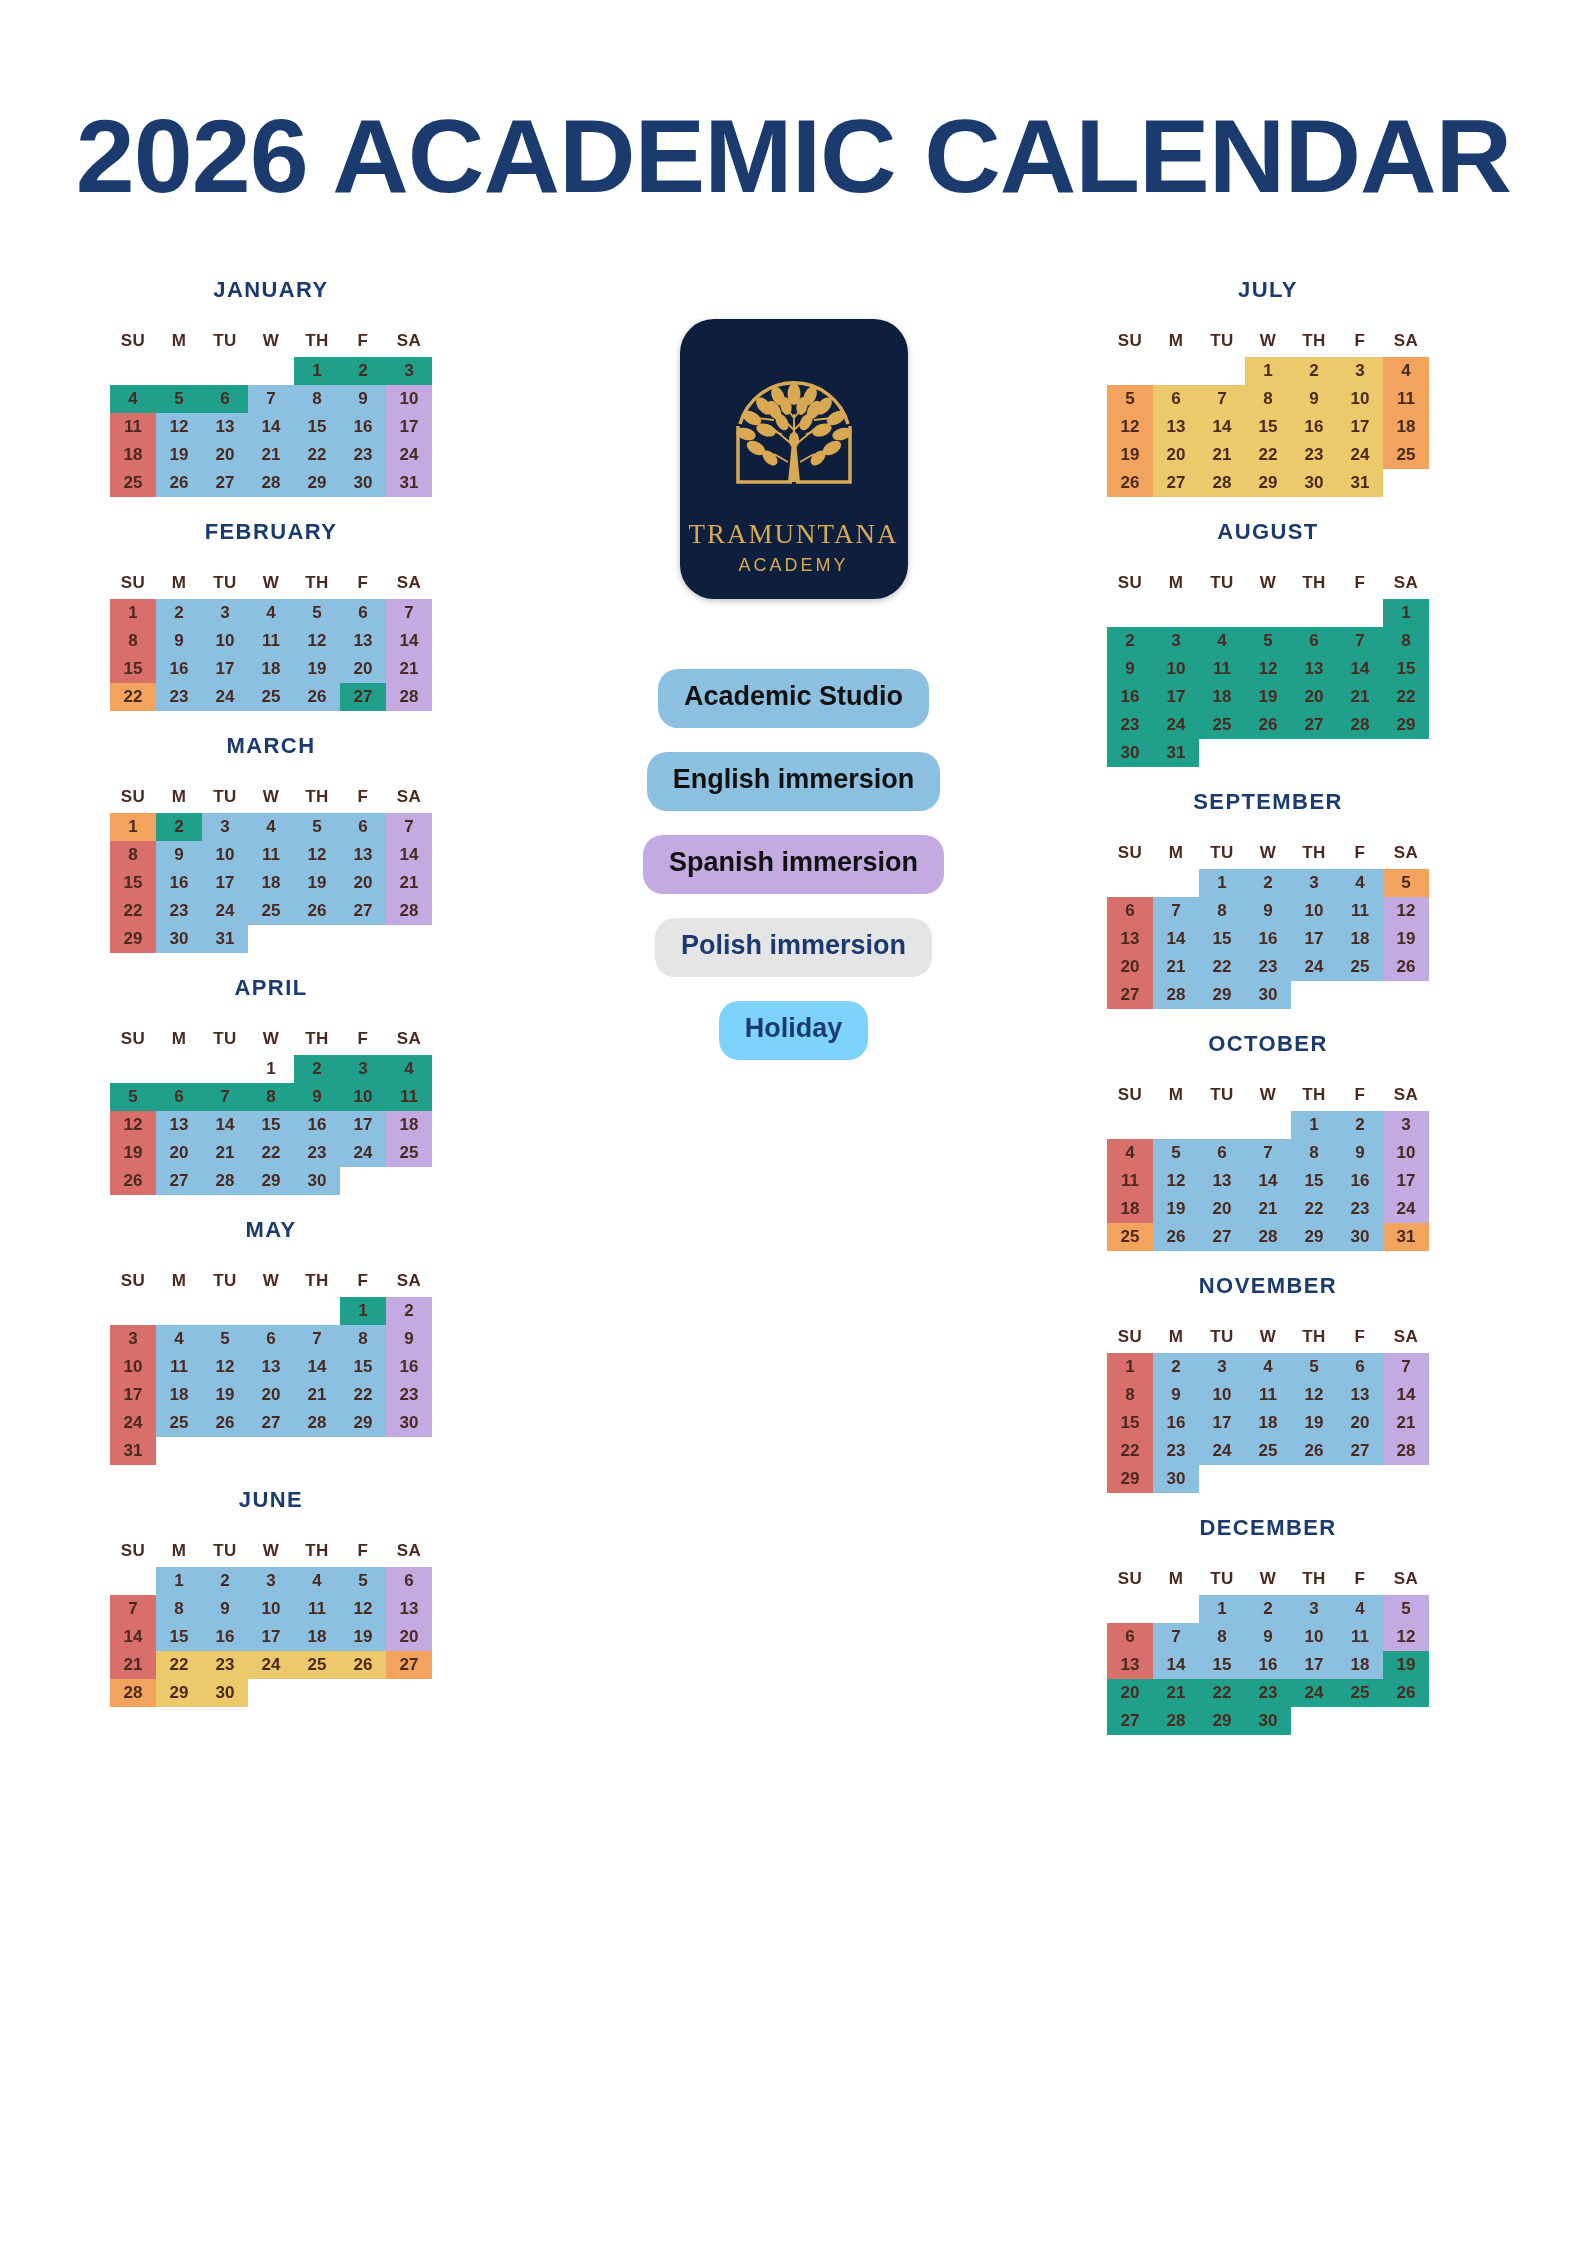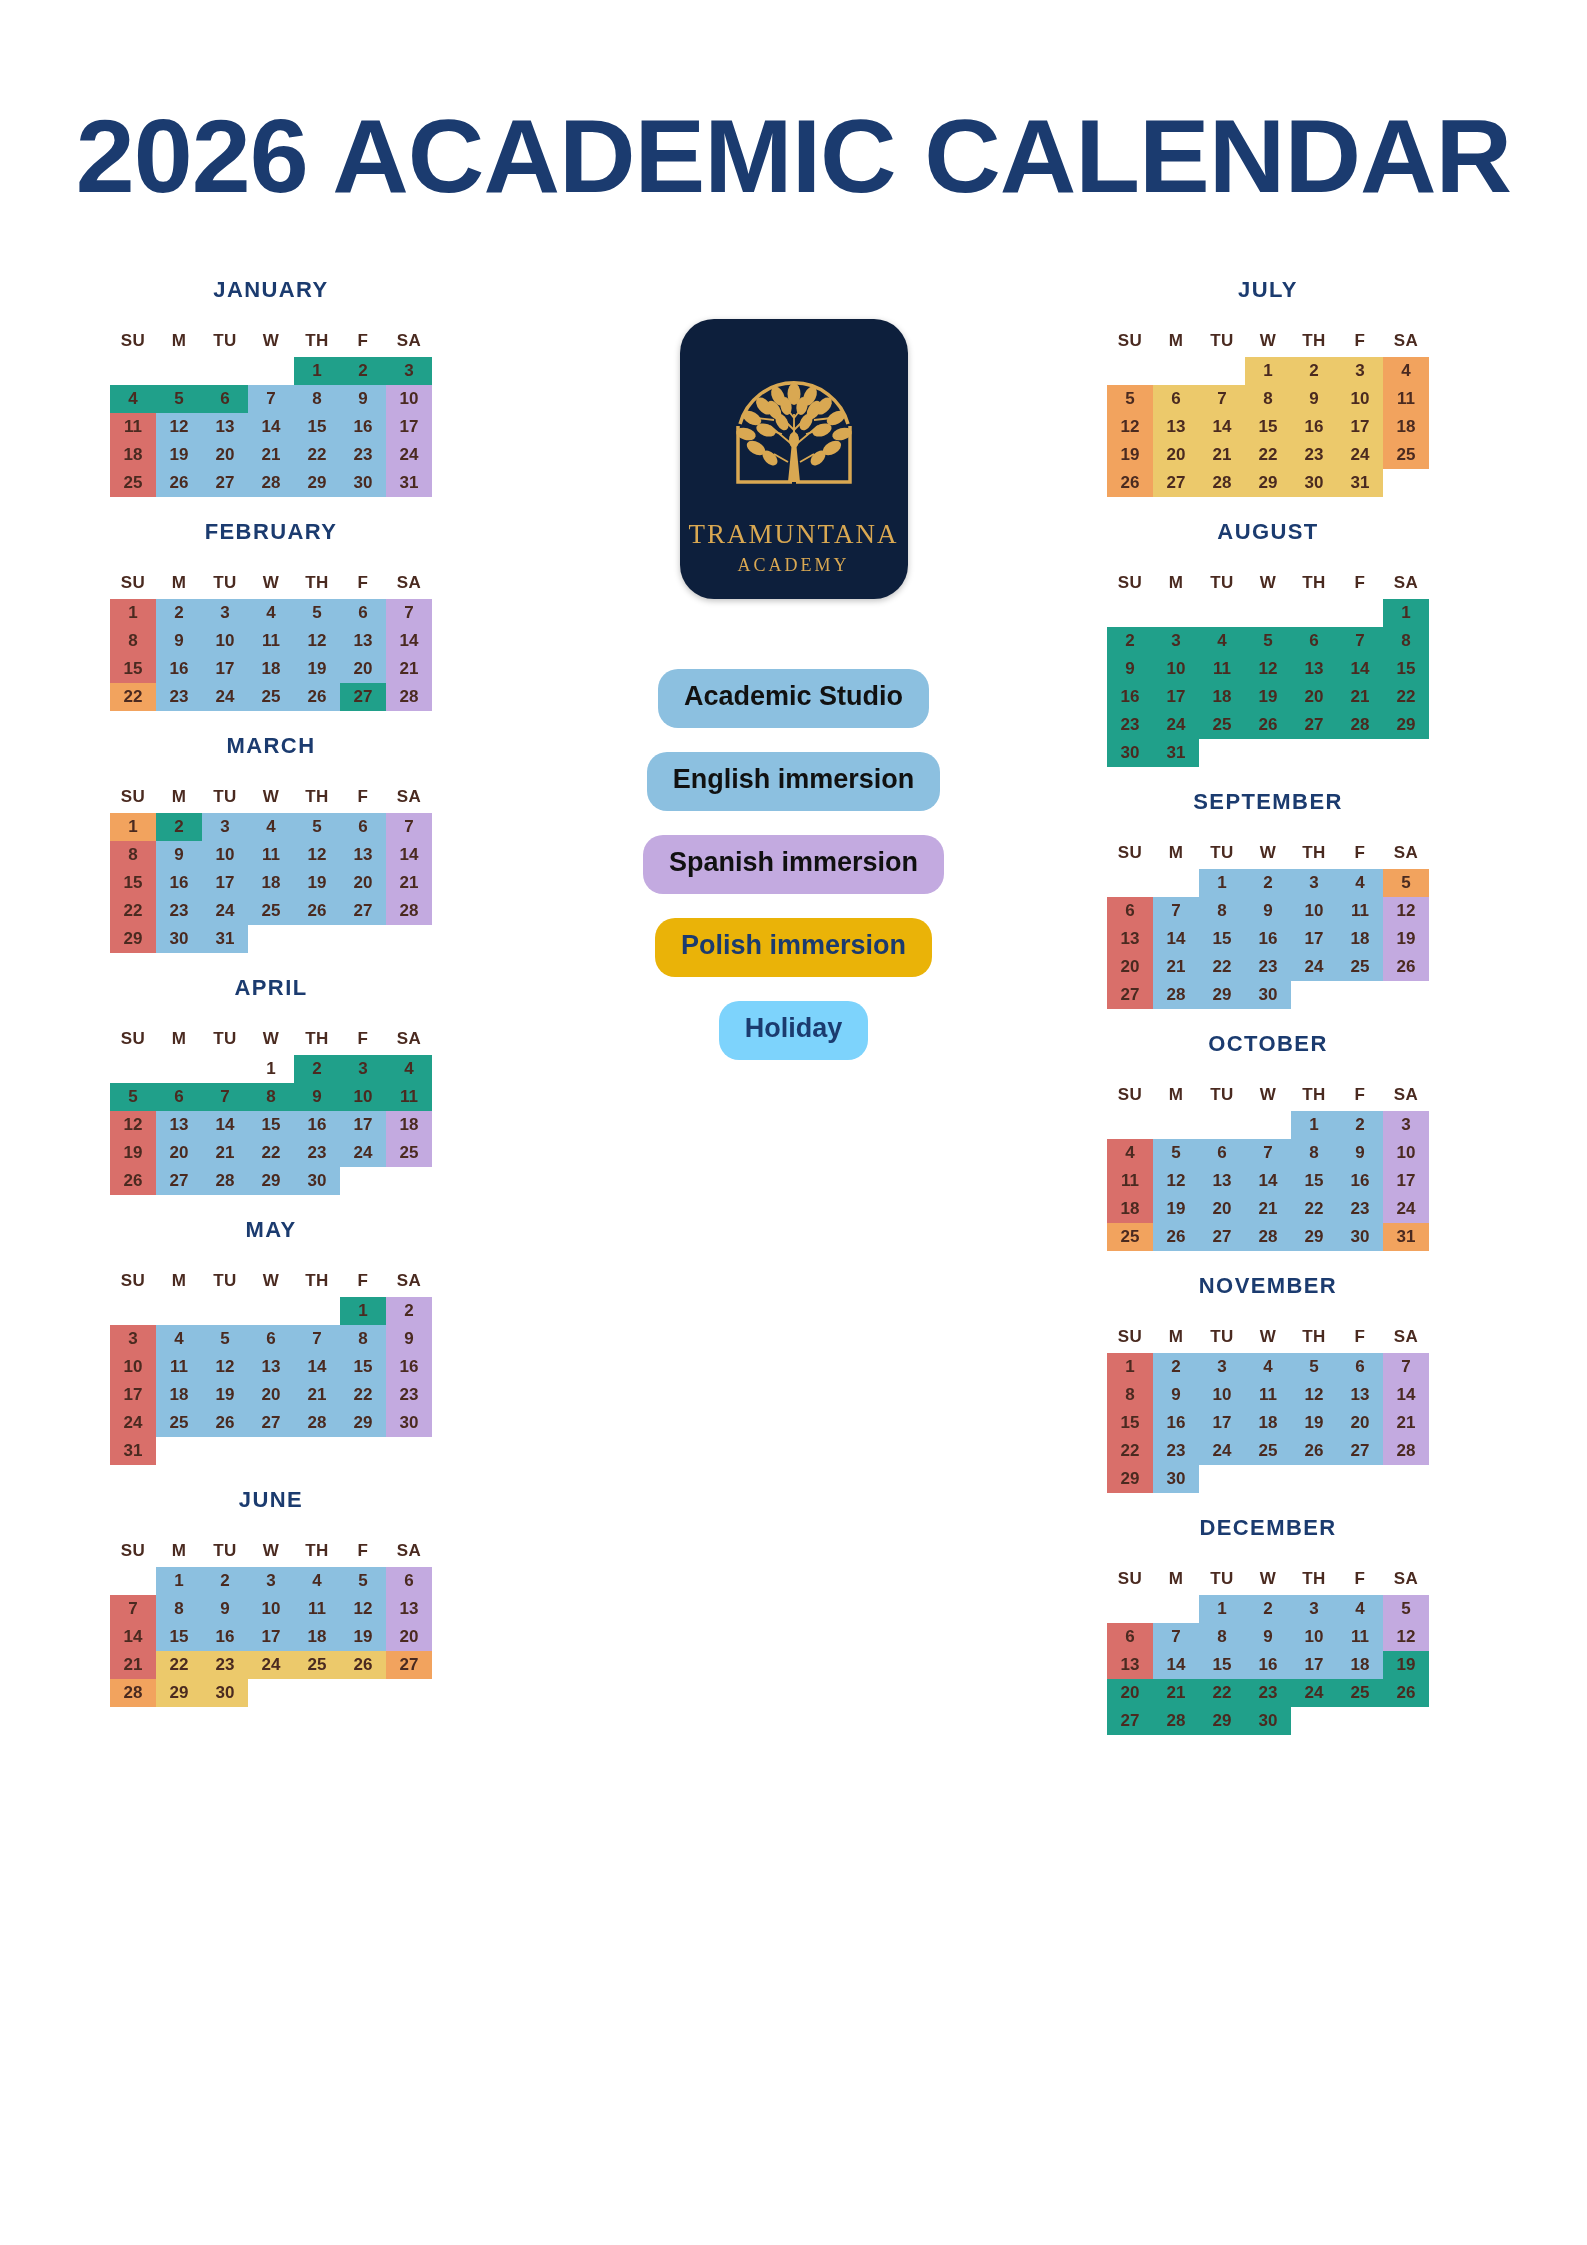--- a/index.html
+++ b/index.html
@@ -105,21 +105,21 @@
   .logo-mark { width: 180px; height: 175px; }
   .logo-name {
     color: #d9a852;
     font-family: "Liberation Serif", serif;
     font-size: 27px;
     letter-spacing: 2px;
     margin-top: 2px;
   }
   .logo-sub {
     color: #d9a852;
-    font-family: Liberation Serif, serif;
+    font-family: Liberation Sans, sans-serif;
     font-size: 18px;
     letter-spacing: 3px;
     margin-top: 5px;
   }
 
   
   .legend {
     margin-top: 70px;
     display: flex;
     flex-direction: column;
@@ -488,21 +488,21 @@
         </svg>
       </span>
       <div class="logo-name">TRAMUNTANA</div>
       <div class="logo-sub">ACADEMY</div>
     </div>
 
     <div class="legend" id="legend">
         <div class="legend-item dark-text" style="background: rgb(140, 192, 224);">Academic Studio</div>
         <div class="legend-item dark-text" style="background: rgb(140, 192, 224);">English immersion</div>
         <div class="legend-item dark-text" style="background: rgb(195, 170, 224);">Spanish immersion</div>
-        <div class="legend-item" style="background: #eab308;">Polish immersion</div>
+        <div class="legend-item" style="background: #e5e5e5;">Polish immersion</div>
         <div class="legend-item" style="background: #7dd3fc;">Holiday</div>
       </div>
 
   </div>
 
   <div class="col-right" id="col-right">
       <div class="month">
         <div class="month-name">JULY</div>
         <div class="dow-row">
           <div class="dow">SU</div>

